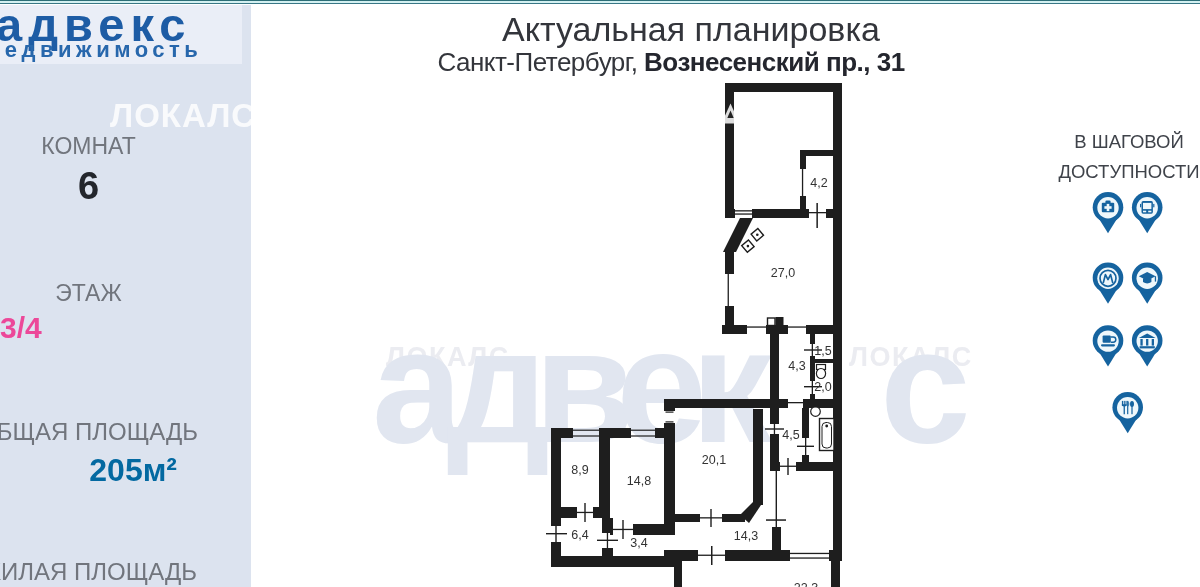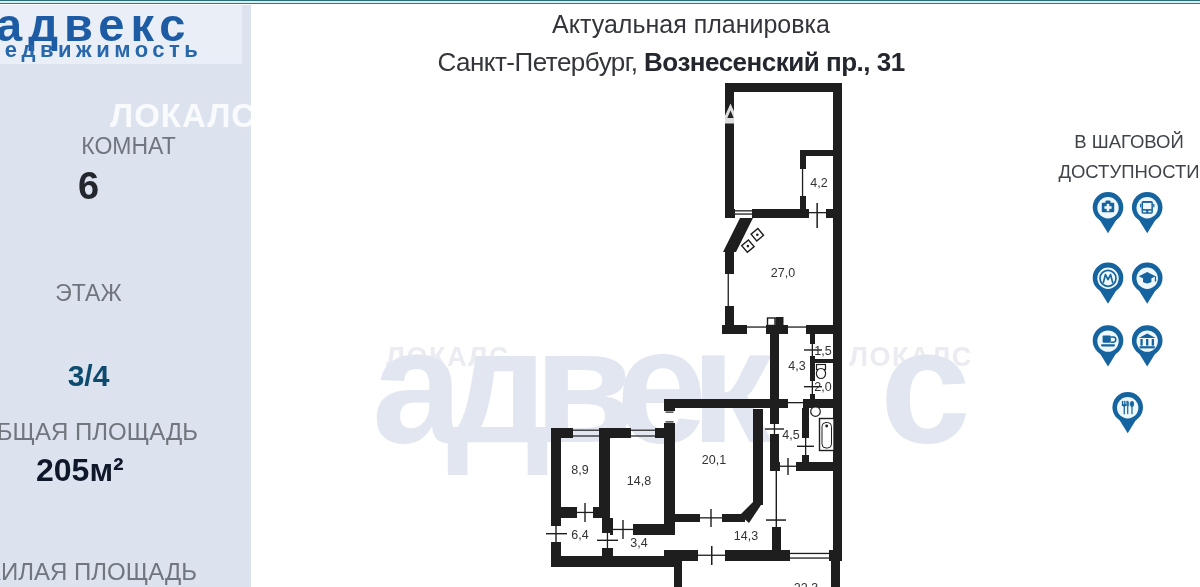--- a/index.html
+++ b/index.html
@@ -13,35 +13,35 @@
 <div class="abs" style="left:0;top:0;width:1200px;height:5px;background:linear-gradient(to bottom,#2c6e76 0,#2c6e76 1.1px,#d3f0f1 1.1px,#d3f0f1 2.6px,#33747f 2.6px,#3d7a8c 4.4px,#ffffff 4.4px);"></div>
 
 <div class="abs" style="left:0;top:5px;width:251px;height:582px;background:#dce3ef;"></div>
 
 <div class="abs" style="left:0;top:5px;width:242px;height:59px;background:#eaeef7;"></div>
 
 <div class="abs" style="left:-4px;top:1px;width:300px;line-height:47px;font-weight:bold;font-size:47px;letter-spacing:6px;color:#1d5ca5;white-space:nowrap;">адвекс</div>
 
 <div class="abs" style="left:-13px;top:39px;width:300px;line-height:22px;font-weight:bold;font-size:22px;letter-spacing:4.5px;color:#2767ac;white-space:nowrap;">недвижимость</div>
 
-<div class="abs" style="left:0;top:133px;width:177px;text-align:center;font-size:23px;color:#71757d;padding-left:40px;">КОМНАТ</div>
+<div class="abs" style="left:0;top:133px;width:177px;text-align:center;font-size:23px;color:#71757d;">КОМНАТ</div>
 
 <div class="abs" style="left:0;top:165px;width:177px;text-align:center;font-size:38px;font-weight:bold;color:#23262c;">6</div>
 
 <div class="abs" style="left:0;top:280px;width:177px;text-align:center;font-size:23px;color:#71757d;">ЭТАЖ</div>
 
-<div class="abs" style="left:0;top:311px;width:177px;text-align:center;font-size:30px;font-weight:bold;color:#0c4a6e;margin-top:48px;">3/4</div>
+<div class="abs" style="left:0;top:311px;width:177px;text-align:left;font-size:30px;font-weight:bold;color:#ec4899;">3/4</div>
 
 <div class="abs" style="left:-120px;top:418px;width:416px;text-align:center;font-size:24px;color:#71757d;white-space:nowrap;">ОБЩАЯ ПЛОЩАДЬ</div>
 
-<div class="abs" style="left:0;top:452px;width:177px;text-align:left;font-size:32px;font-weight:bold;color:#0f172a;padding-left:36px;">205м²</div>
+<div class="abs" style="left:0;top:452px;width:177px;text-align:right;font-size:32px;font-weight:bold;color:#0369a1;">205м²</div>
 
 <div class="abs" style="left:-120px;top:558px;width:416px;text-align:center;font-size:24px;color:#71757d;white-space:nowrap;">ЖИЛАЯ ПЛОЩАДЬ</div>
 
-<div class="abs" style="left:391px;top:10px;width:600px;text-align:center;font-size:25px;color:#33353b;">Актуальная планировка</div>
+<div class="abs" style="left:391px;top:10px;width:600px;text-align:center;font-size:34px;color:#33353b;">Актуальная планировка</div>
 
 <div class="abs" style="left:371px;top:47px;width:600px;text-align:center;font-size:26px;letter-spacing:-0.5px;color:#33353b;white-space:nowrap;">Санкт-Петербург, <b style="color:#24262e;">Вознесенский пр., 31</b></div>
 
 <div class="abs" style="left:1029px;top:127px;width:200px;text-align:center;font-size:18.5px;color:#3f434a;line-height:30px;">В ШАГОВОЙ<br>ДОСТУПНОСТИ</div>
 
 <svg class="abs" style="left:0;top:0;" width="1200" height="587" viewBox="0 0 1200 587">
 
 <text x="386" y="366" font-size="27" font-weight="bold" letter-spacing="1.5" fill="#ebecf1">ЛОКАЛС</text>
 
 <text x="849" y="366" font-size="27" font-weight="bold" letter-spacing="1.5" fill="#ebecf1">ЛОКАЛС</text>

